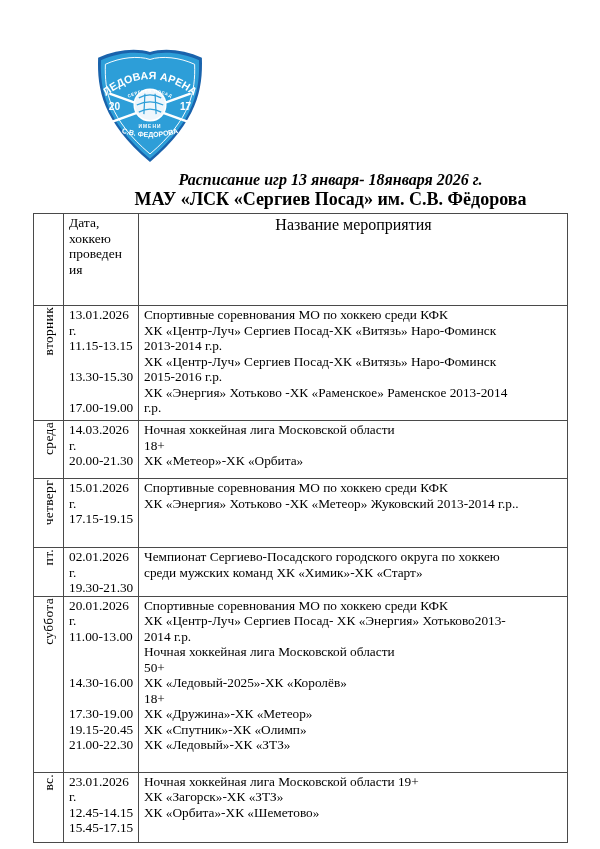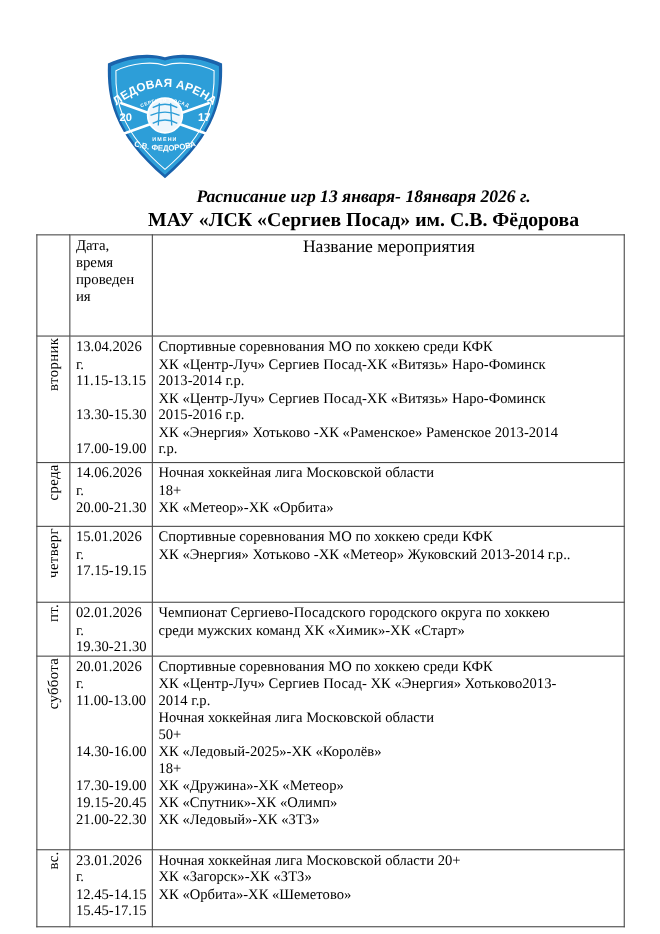--- a/index.html
+++ b/index.html
@@ -101,45 +101,45 @@
   <table class="sched">
     <colgroup>
         <col style="width:30px">
         <col style="width:75px">
         <col style="width:429px">
       </colgroup>
     <tbody>
         <tr class="hrow">
       <td class="day"></td>
       <td class="date">Дата,
-время
+хоккею
 проведен
 ия</td>
       <td class="event">Название мероприятия</td>
     </tr>
     <tr class="r0">
       <td class="day"><span class="vert">вторник</span></td>
-      <td class="date">13.04.2026
+      <td class="date">13.01.2026
 г.
 11.15-13.15
 
 13.30-15.30
 
 17.00-19.00</td>
       <td class="event">Спортивные соревнования МО по хоккею среди КФК
 ХК «Центр-Луч» Сергиев Посад-ХК «Витязь» Наро-Фоминск
 2013-2014 г.р.
 ХК «Центр-Луч» Сергиев Посад-ХК «Витязь» Наро-Фоминск
 2015-2016 г.р.
 ХК «Энергия» Хотьково -ХК «Раменское» Раменское 2013-2014
 г.р.</td>
     </tr>
     <tr class="r1">
       <td class="day"><span class="vert">среда</span></td>
-      <td class="date">14.06.2026
+      <td class="date">14.03.2026
 г.
 20.00-21.30</td>
       <td class="event">Ночная хоккейная лига Московской области
 18+
 ХК «Метеор»-ХК «Орбита»</td>
     </tr>
     <tr class="r2">
       <td class="day"><span class="vert">четверг</span></td>
       <td class="date">15.01.2026
 г.
@@ -177,20 +177,20 @@
 ХК «Дружина»-ХК «Метеор»
 ХК «Спутник»-ХК «Олимп»
 ХК «Ледовый»-ХК «ЗТЗ»</td>
     </tr>
     <tr class="r5">
       <td class="day"><span class="vert">вс.</span></td>
       <td class="date">23.01.2026
 г.
 12.45-14.15
 15.45-17.15</td>
-      <td class="event">Ночная хоккейная лига Московской области 20+
+      <td class="event">Ночная хоккейная лига Московской области 19+
 ХК «Загорск»-ХК «ЗТЗ»
 ХК «Орбита»-ХК «Шеметово»</td>
     </tr>
   </tbody>
     </table>
 
 </div>
 
 </body></html>

